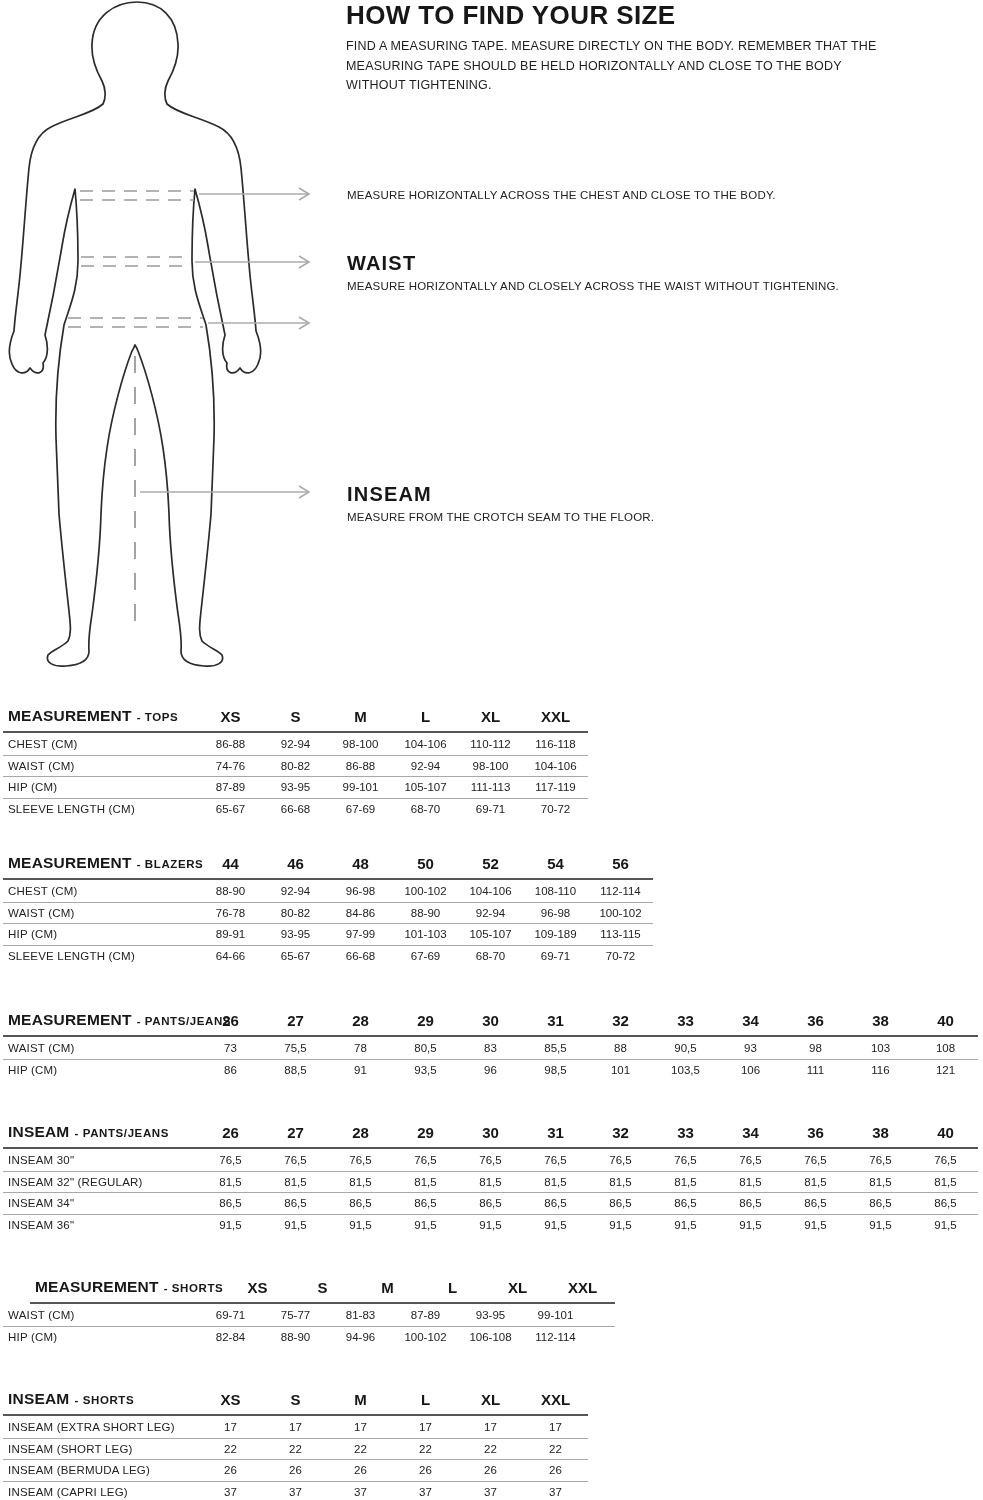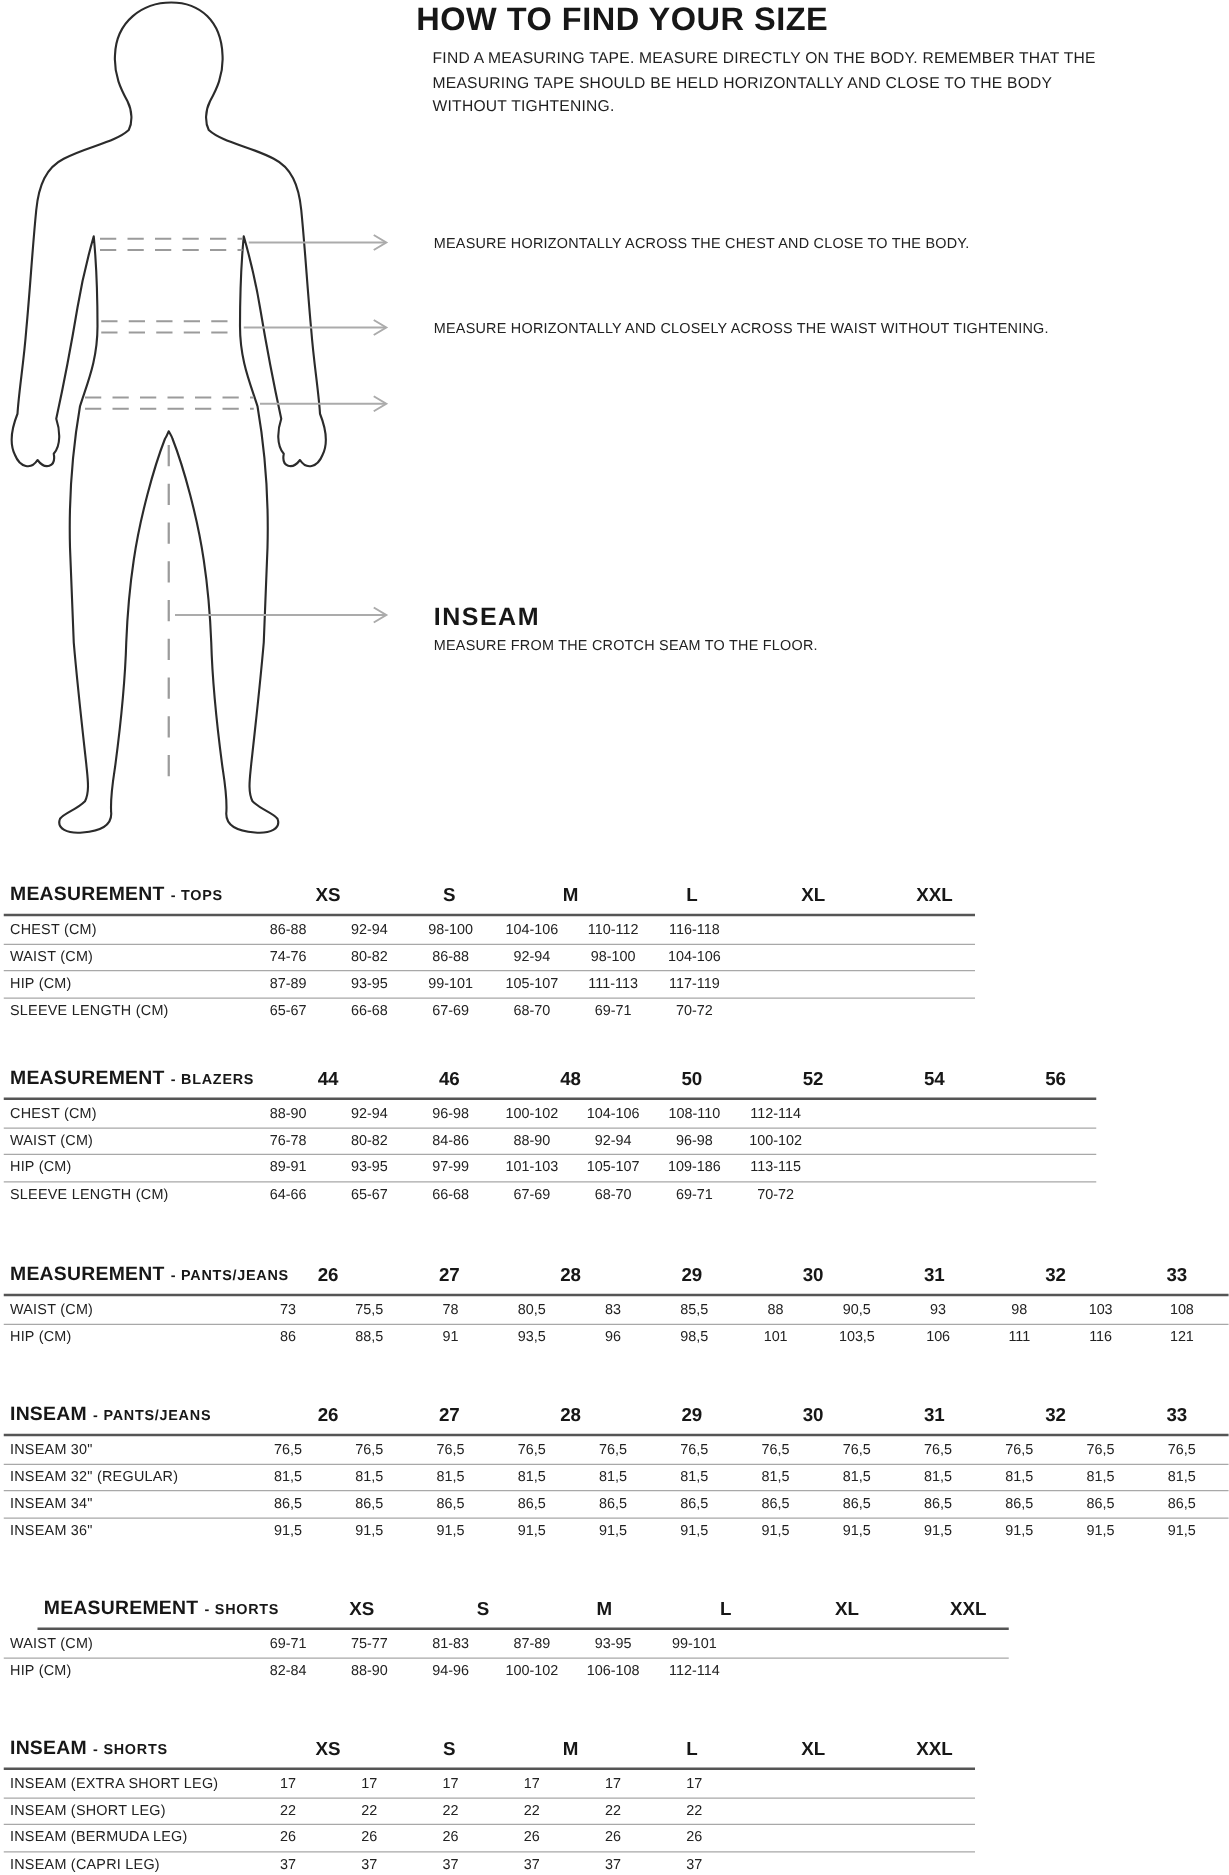--- a/index.html
+++ b/index.html
@@ -2,34 +2,34 @@
 <html><head>
 <meta charset="utf-8">
 <style>
   * { margin:0; padding:0; box-sizing:border-box; }
   html,body { background:#ffffff; }
   body { font-family:"Liberation Sans", sans-serif; color:#1b1b1b; }
   #page { position:relative; width:983px; height:1500px; background:#fff; overflow:hidden; }
 
   
   #figure-svg { position:absolute; left:0; top:0; }
-  .page-title { position:absolute; left:333px; top:0; font-size:26px; font-weight:bold; letter-spacing:.4px; color:#171717; }
+  .page-title { position:absolute; left:346px; top:0; font-size:26px; font-weight:bold; letter-spacing:.4px; color:#171717; }
   .intro { position:absolute; left:346px; top:37px; width:534px; font-size:12.5px; line-height:19.5px; letter-spacing:.2px; color:#1e1e1e; }
   .msec { position:absolute; left:347px; }
   .msec-head { font-size:20px; font-weight:bold; letter-spacing:1.2px; color:#171717; }
   .msec-desc { margin-top:5px; font-size:11.5px; letter-spacing:.2px; color:#222; }
   #sec-chest  { top:184px; }
   #sec-waist  { top:252px; }
   #sec-hip    { top:315px; }
   #sec-inseam { top:483px; }
 
   
   .size-table { position:absolute; left:3px; }
   .trow  { display:grid; align-items:center; }
-  .thead { height:27px; align-items:end; border-bottom:2px solid #555; padding-bottom:6px;gap:32px; }
+  .thead { height:27px; align-items:end; border-bottom:2px solid #555; padding-bottom:6px; }
   .tdata { height:21.5px; }
   .tdata + .tdata { border-top:1.5px solid #a8a8a8; }
   .tcell { white-space:nowrap; }
   .tlabel { text-align:left; padding-left:5px; }
   .tcol  { text-align:center; }
   .ttl  { font-size:15.5px; font-weight:bold; letter-spacing:.2px; color:#171717; }
   .tsuf { font-size:11.5px; font-weight:bold; letter-spacing:.6px; color:#171717; margin-left:5px; }
   .th   { font-size:15px; font-weight:bold; color:#171717; }
   .rlabel { font-size:11.5px; letter-spacing:.2px; color:#222; }
   .tval   { font-size:11.5px; color:#222; }
@@ -87,20 +87,21 @@
     </g>
   </svg>
 
   <h1 class="page-title">HOW TO FIND YOUR SIZE</h1>
   <p class="intro">FIND A MEASURING TAPE. MEASURE DIRECTLY ON THE BODY. REMEMBER THAT THE MEASURING TAPE SHOULD BE HELD HORIZONTALLY AND CLOSE TO THE BODY WITHOUT TIGHTENING.</p>
 
   <div class="msec" id="sec-chest">
     <div class="msec-desc">MEASURE HORIZONTALLY ACROSS THE CHEST AND CLOSE TO THE BODY.</div>
   </div>
   <div class="msec" id="sec-waist">
+    <div class="msec-head">WAIST</div>
     <div class="msec-desc">MEASURE HORIZONTALLY AND CLOSELY ACROSS THE WAIST WITHOUT TIGHTENING.</div>
   </div>
   <div class="msec" id="sec-inseam">
     <div class="msec-head">INSEAM</div>
     <div class="msec-desc">MEASURE FROM THE CROTCH SEAM TO THE FLOOR.</div>
   </div>
 
   <div class="size-table" id="t-tops">
       <div class="trow thead" style="grid-template-columns: 195px repeat(6, 65px);">
         <div class="tcell tlabel"><span class="ttl">MEASUREMENT</span><span class="tsuf">- TOPS</span></div>
@@ -179,21 +180,21 @@
         <div class="tcell tcol tval">96-98</div>
         <div class="tcell tcol tval">100-102</div>
       </div>
       <div class="trow tdata" style="grid-template-columns: 195px repeat(7, 65px);">
         <div class="tcell tlabel rlabel">HIP (CM)</div>
         <div class="tcell tcol tval">89-91</div>
         <div class="tcell tcol tval">93-95</div>
         <div class="tcell tcol tval">97-99</div>
         <div class="tcell tcol tval">101-103</div>
         <div class="tcell tcol tval">105-107</div>
-        <div class="tcell tcol tval">109-186</div>
+        <div class="tcell tcol tval">109-189</div>
         <div class="tcell tcol tval">113-115</div>
       </div>
       <div class="trow tdata" style="grid-template-columns: 195px repeat(7, 65px);">
         <div class="tcell tlabel rlabel">SLEEVE LENGTH (CM)</div>
         <div class="tcell tcol tval">64-66</div>
         <div class="tcell tcol tval">65-67</div>
         <div class="tcell tcol tval">66-68</div>
         <div class="tcell tcol tval">67-69</div>
         <div class="tcell tcol tval">68-70</div>
         <div class="tcell tcol tval">69-71</div>

